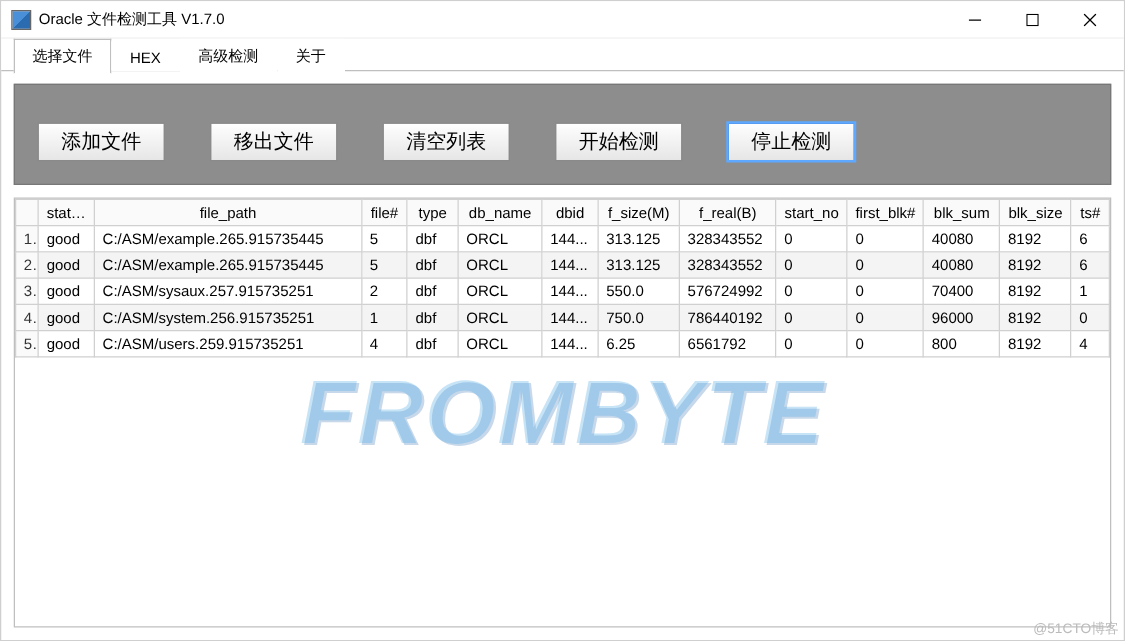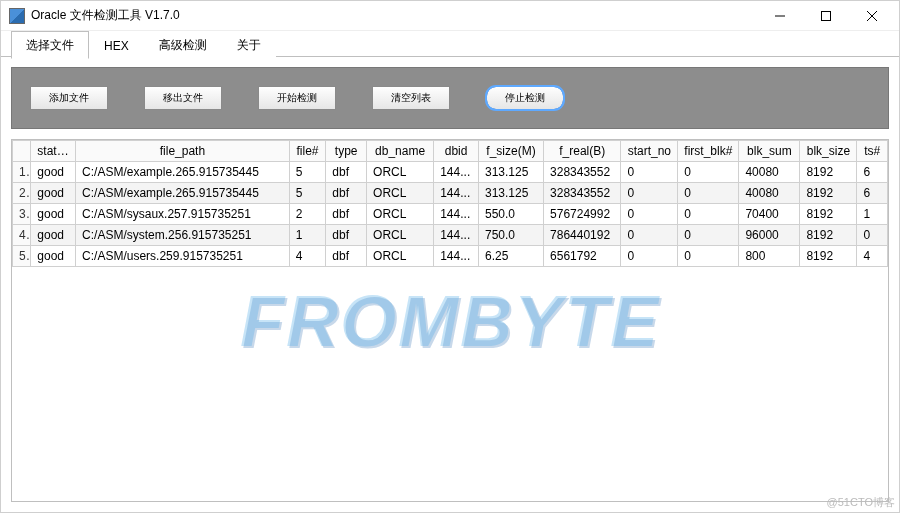--- a/index.html
+++ b/index.html
@@ -72,29 +72,29 @@
     border:1px solid #777;
     padding: 18px 18px;
     display:flex;
     gap: 36px;
     align-items:center;
   }
   .tb-btn {
     background: linear-gradient(#fefefe,#e6e6e6);
     border:1px solid #8a8a8a;
     padding: 4px 18px;
-    font-size:10px;
+    font-size:16px;
     cursor:pointer;
     font-family:inherit;
+    margin-top:12px;
   }
   .tb-btn.focused {
     outline: 2px solid #5ea9ff;
     outline-offset: -1px;
     border-color:#1e66c9;
-    border-radius:10px;
   }
   .table-wrap {
     margin: 0 10px 10px 10px;
     flex:1;
     position:relative;
     border:1px solid #bfbfbf;
     overflow:auto;
     background:#fff;
   }
   table {
@@ -178,22 +178,22 @@
     <div class="tab active"><span>选择文件</span></div>
     <div class="tab"><span>HEX</span></div>
     <div class="tab"><span>高级检测</span></div>
     <div class="tab"><span>关于</span></div>
   </div>
 
   <div class="toolbar-wrap">
     <div class="toolbar">
       <button class="tb-btn">添加文件</button>
       <button class="tb-btn">移出文件</button>
+      <button class="tb-btn">清空列表</button>
       <button class="tb-btn">开始检测</button>
-      <button class="tb-btn">清空列表</button>
       <button class="tb-btn focused">停止检测</button>
     </div>
   </div>
 
   <div class="table-wrap">
     <div class="watermark">FROMBYTE</div>
     <table>
       <colgroup>
         <col style="width:18px">
           <col style="width:44px">

